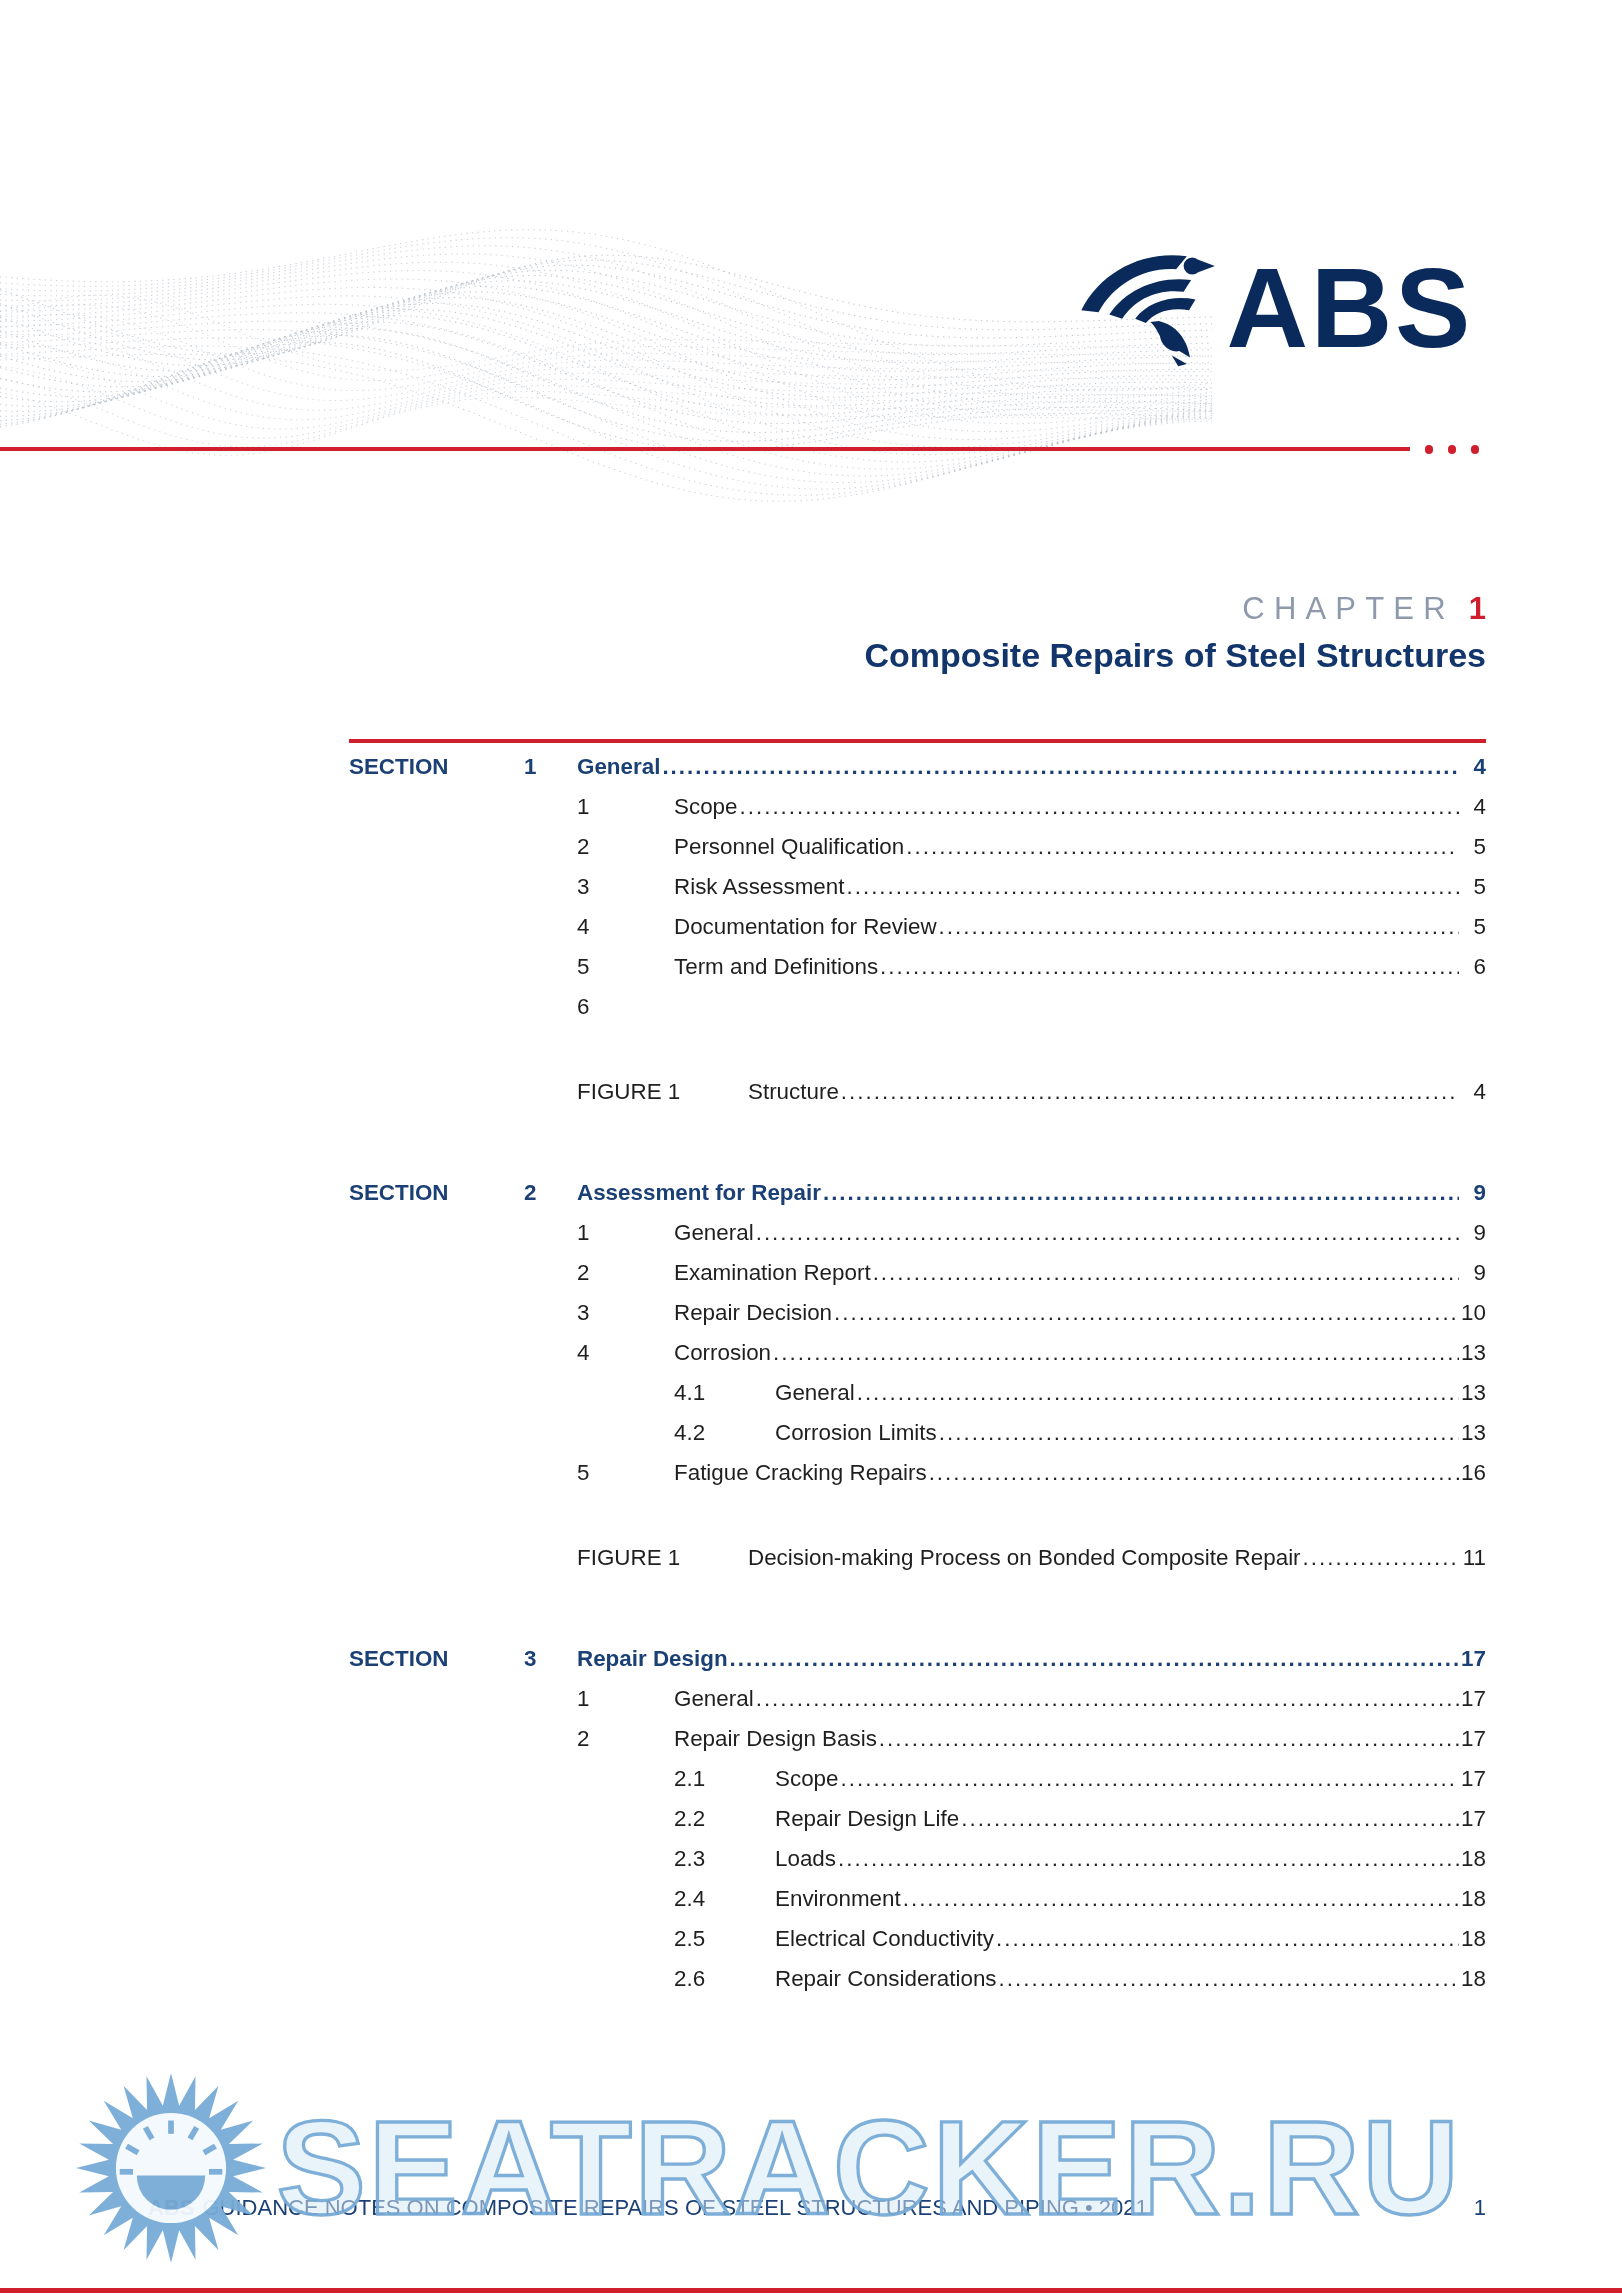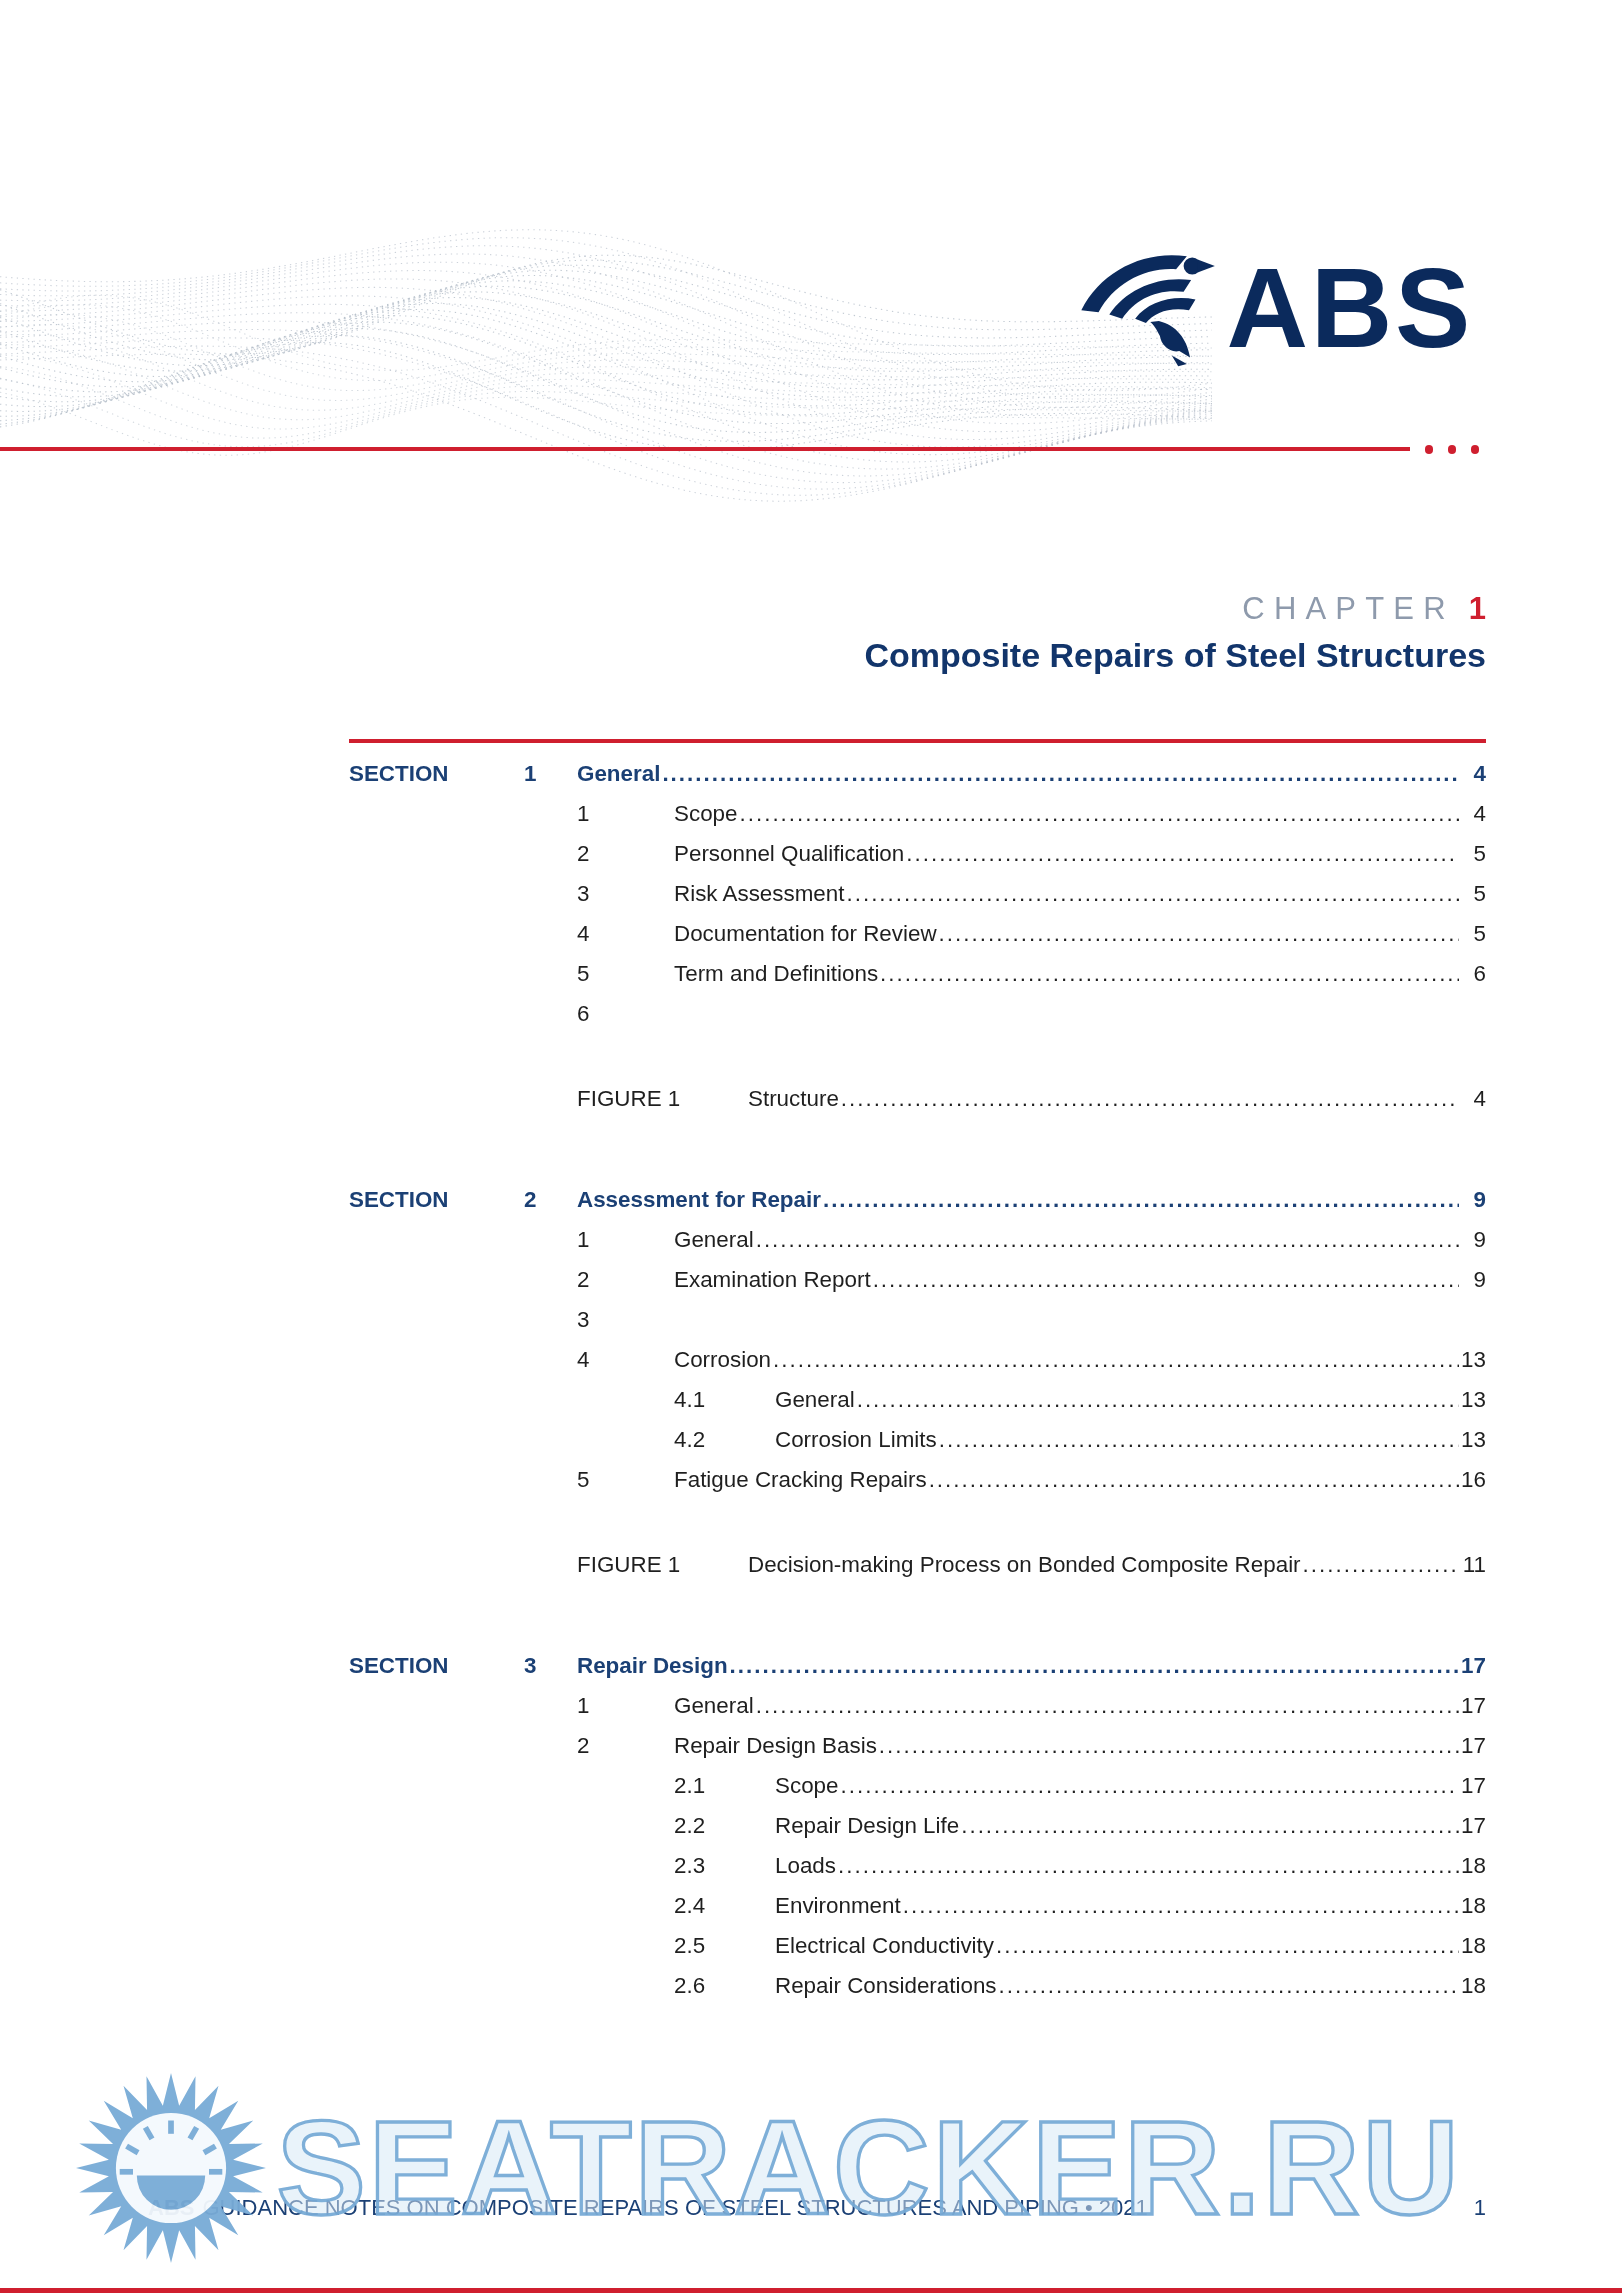--- a/index.html
+++ b/index.html
@@ -24,21 +24,21 @@
   
   .chapter{position:absolute;top:591px;right:137px;font-size:31px;text-align:left;white-space:nowrap;}
   .ch-label{color:#8e9aac;letter-spacing:9.2px;}
   .ch-num{color:#cf1f2f;font-weight:bold;margin-left:5.3px;}
   .title{position:absolute;top:636px;right:137px;margin:0;font-size:34px;color:#12356b;font-weight:bold;white-space:nowrap;}
 
   
   .contents{position:absolute;left:349px;top:732px;width:1137px;}
   .contents h2{margin:0;font-size:29px;color:#12356b;font-weight:bold;letter-spacing:0.7px;}
   .underline{height:4px;background:#cf1f2f;margin-top:6.6px;}
-  .toc{margin-top:11px;}
+  .toc{margin-top:4px;}
 
   .trow{display:flex;font-size:22.4px;line-height:40px;color:#1f1f1f;}
   .sec{color:#1b4075;font-weight:bold;margin-top:61px;}
   .sec:first-child{margin-top:0;}
   .c-label{width:175px;flex:none;}
   .c-num{width:53px;flex:none;}
   .c-body{flex:1;display:flex;min-width:0;}
   .lvl1{padding-left:228px;}
   .lvl1 .i-num{width:97px;flex:none;}
   .lvl2{padding-left:325px;}
@@ -234,20 +234,25 @@
         <div class="trow item lvl1">
           <span class="i-num">2</span>
           <span class="c-body">
             <span class="t">Examination Report</span>
             <span class="fill"></span>
             <span class="pg">9</span>
           </span>
         </div>
         <div class="trow item lvl1">
           <span class="i-num">3</span>
+          <span class="c-body">
+            <span class="t">Repair Decision</span>
+            <span class="fill"></span>
+            <span class="pg">10</span>
+          </span>
         </div>
         <div class="trow item lvl1">
           <span class="i-num">4</span>
           <span class="c-body">
             <span class="t">Corrosion </span>
             <span class="fill"></span>
             <span class="pg">13</span>
           </span>
         </div>
         <div class="trow item lvl2">

